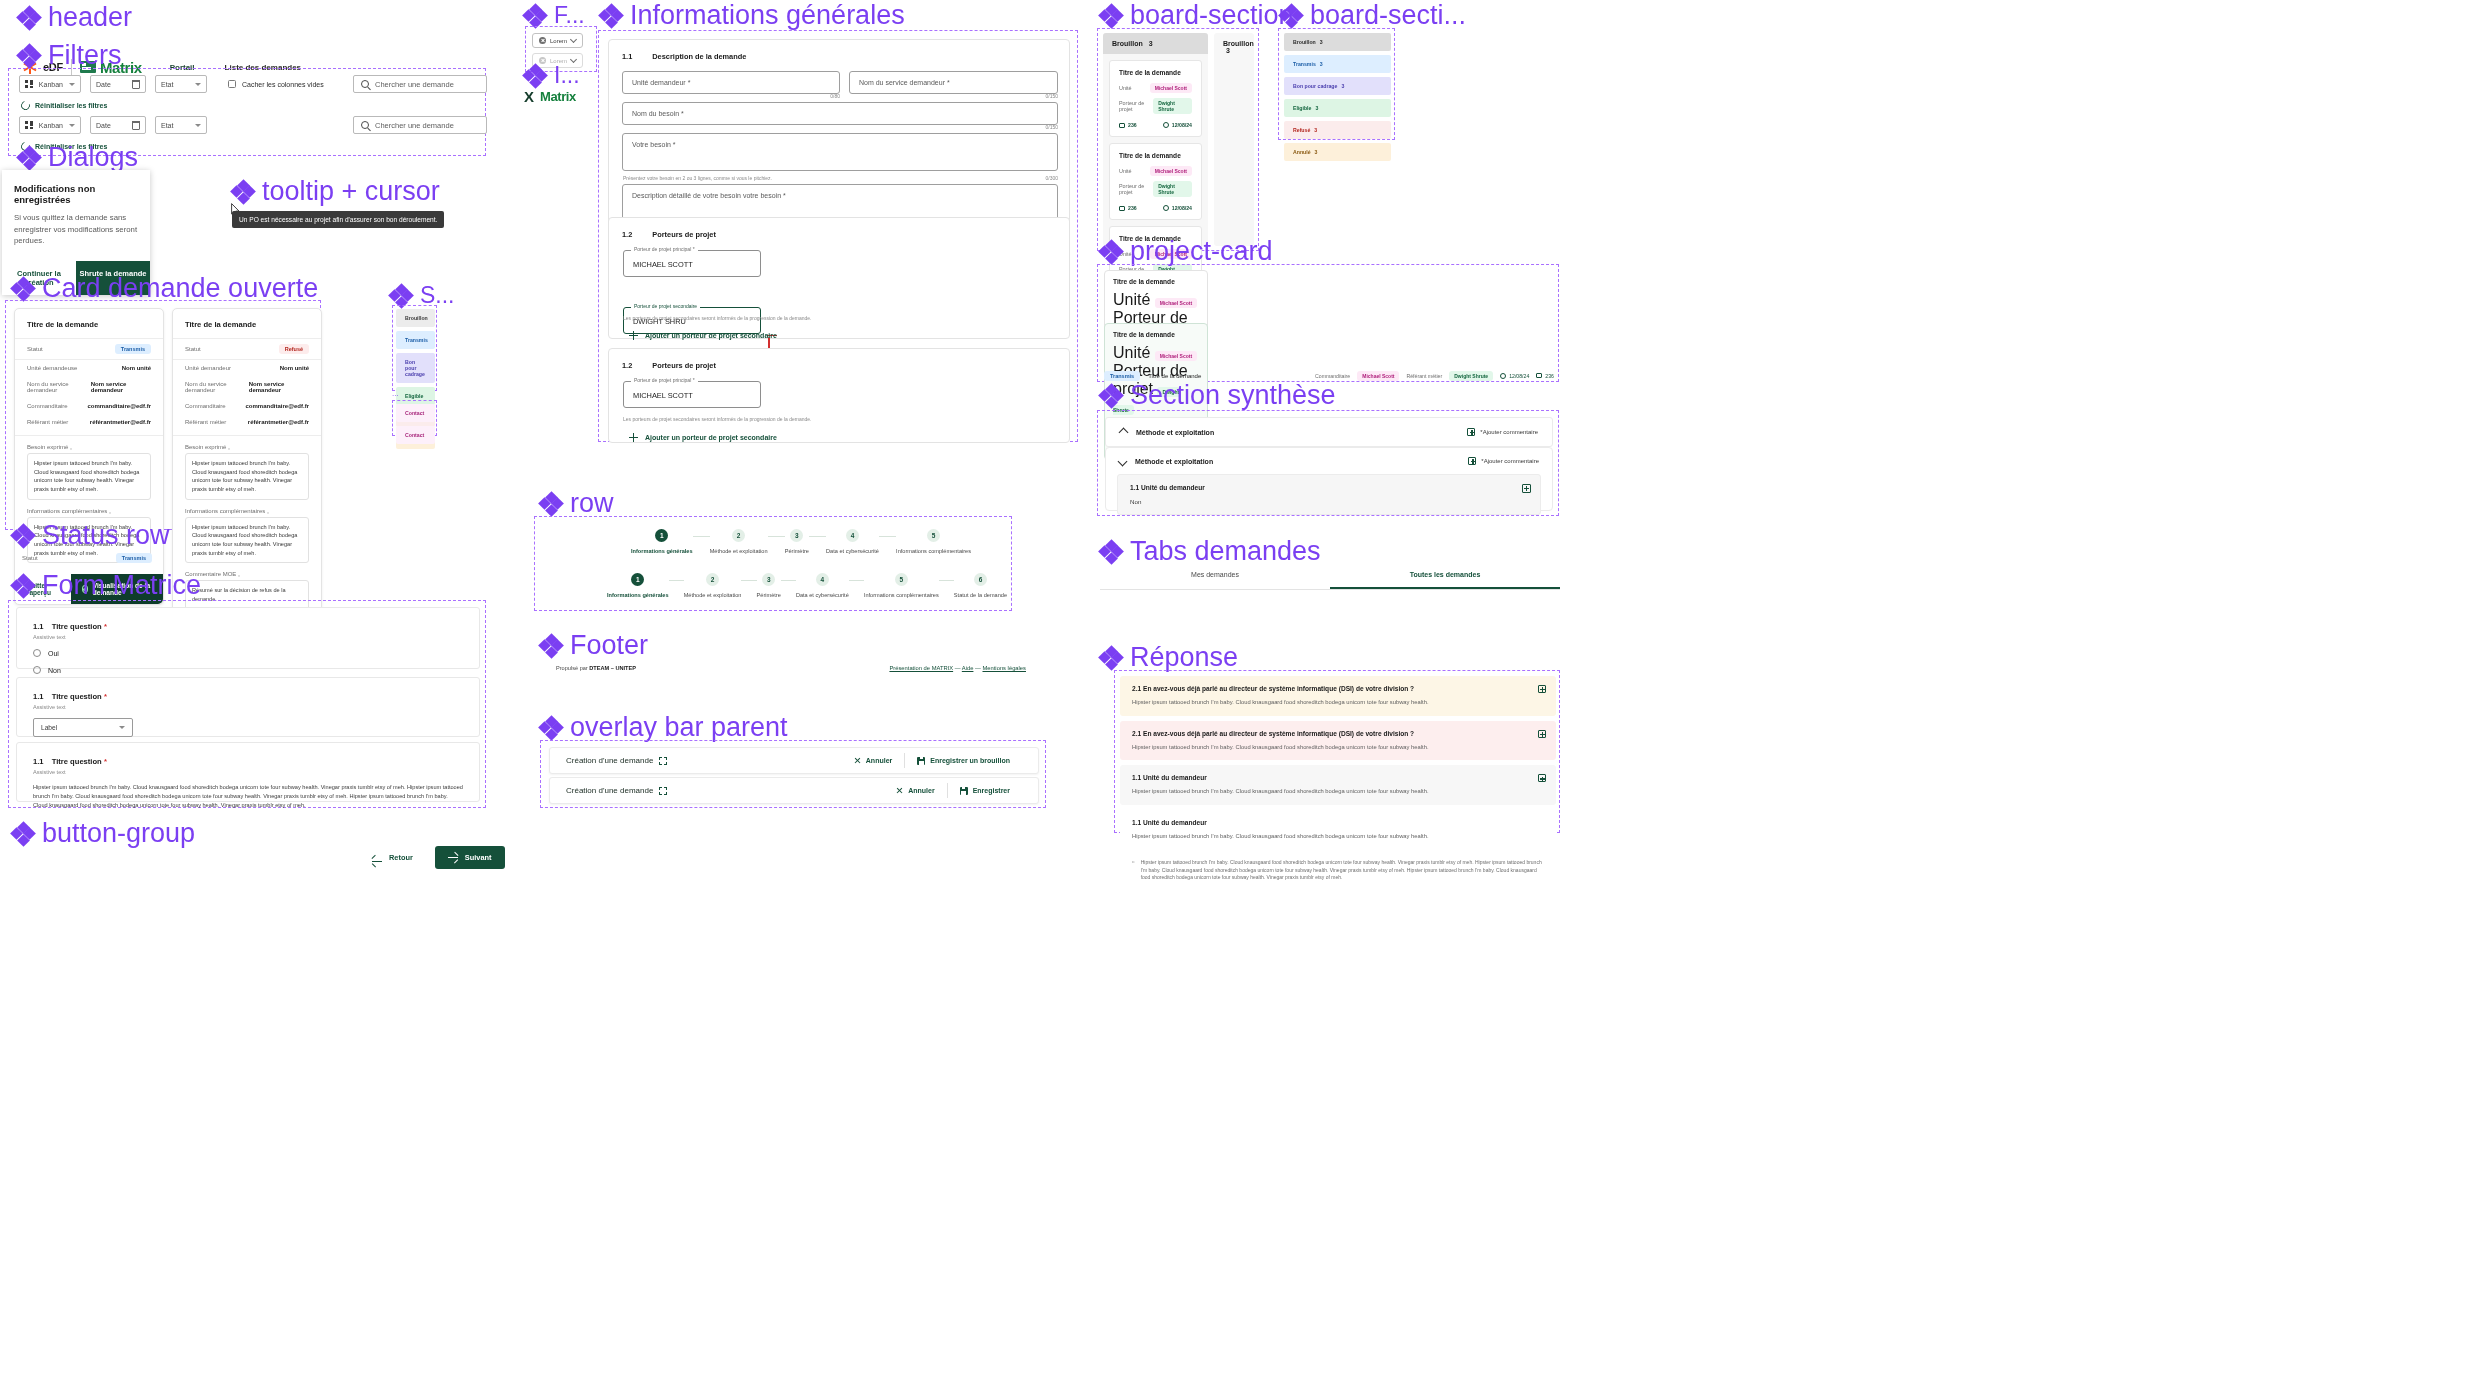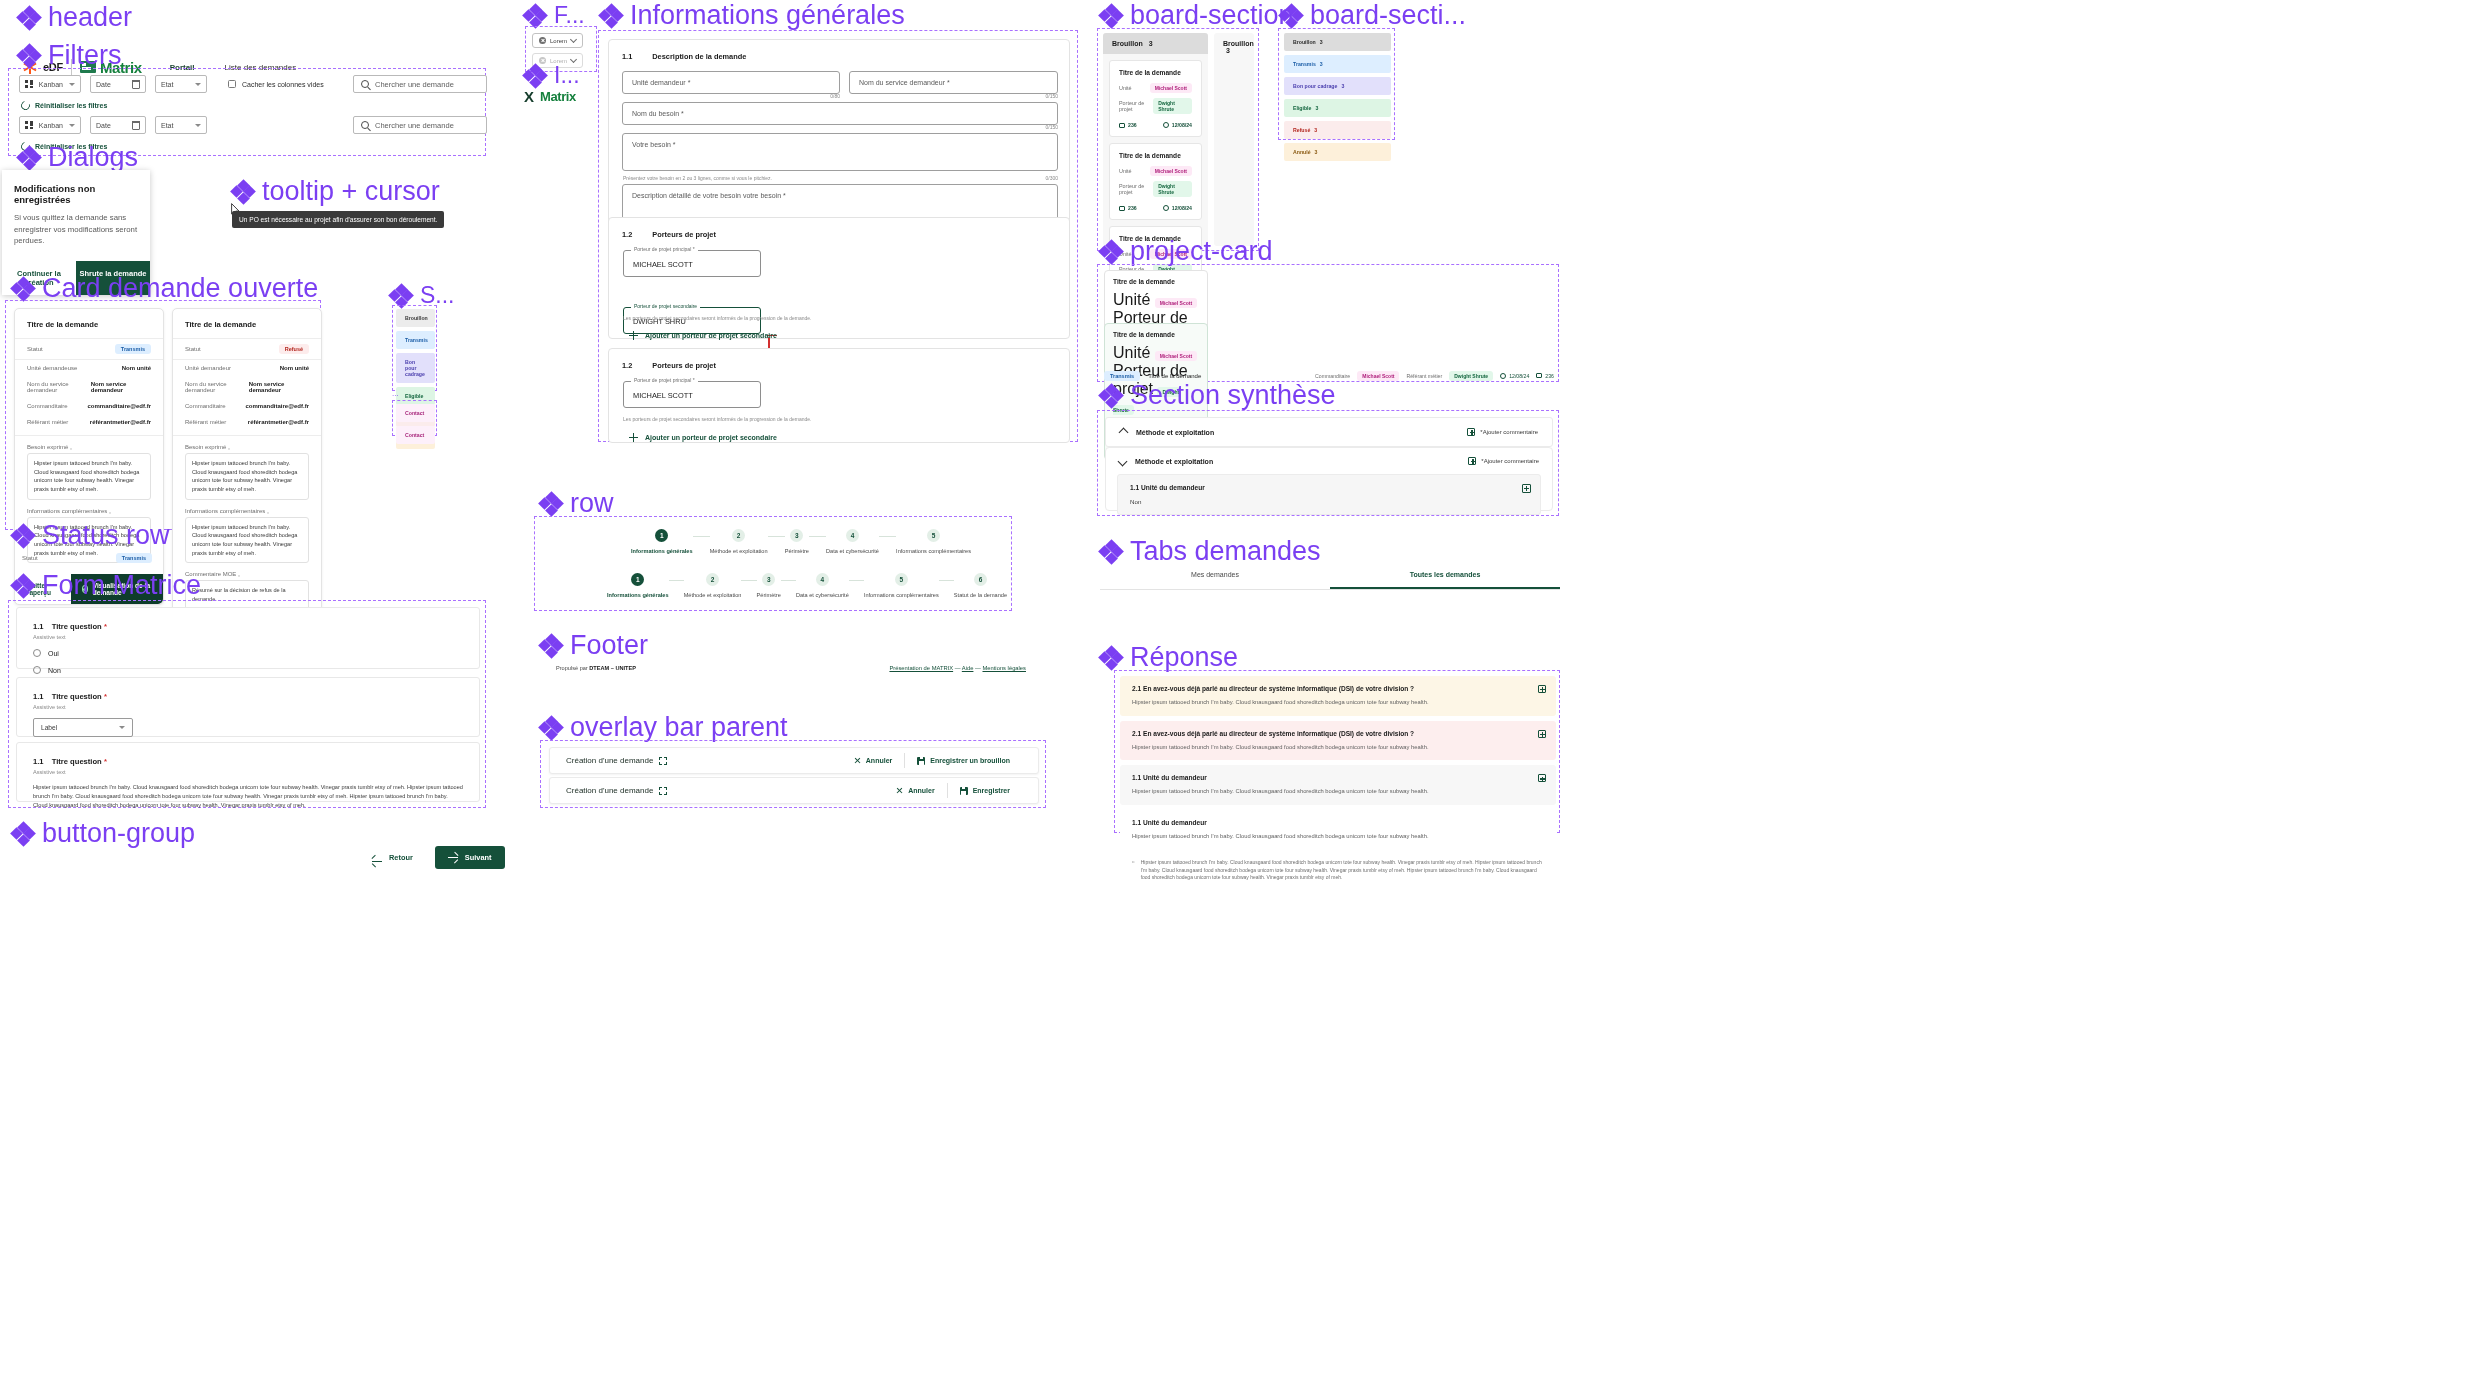--- a/index.html
+++ b/index.html
@@ -30,21 +30,21 @@
   .edf-mark { width:16px; height:16px; position:relative; }
   .edf-mark span { position:absolute; width:2px; height:7px; background:#fe5716; left:7px; top:1px; transform-origin:1px 7px; }
   .edf-word { font-size:11px; font-weight:700; color:#1a1a1a; letter-spacing:-0.3px; }
   .vsep { width:1px; height:16px; background:#c8c8c8; margin:0 8px; }
   .matrix-logo { display:flex; align-items:center; gap:4px; }
   .matrix-sq { width:16px; height:12px; background:#1f7a4d; position:relative; border-radius:1px; }
   .matrix-sq::after { content:""; position:absolute; left:2px; top:6px; width:9px; height:3px; background:#fff; }
   .matrix-sq::before { content:""; position:absolute; left:2px; top:2px; width:4px; height:3px; background:#fff; }
   .matrix-word { font-size:15px; font-weight:700; color:#15803d; letter-spacing:-0.4px; }
   .navlink { font-size:8px; font-weight:700; color:#143c2b; }
-  .navlink.reg { font-weight:400; color:#2b2b2b; }
+  .navlink.reg { font-weight:700; color:#2b2b2b; }
   .btn-green { background:#15503a; color:#fff; border:none; border-radius:3px; font-size:8px; font-weight:700;
                padding:6px 12px; display:inline-flex; align-items:center; gap:5px; cursor:pointer; }
   .icon-user { width:11px; height:13px; border:1.6px solid #1a1a1a; border-radius:2px; position:relative; background:#1a1a1a; }
   .icon-user::after { content:""; position:absolute; left:2.4px; top:2px; width:4.5px; height:4.5px; border-radius:50%; background:#fff; }
   .icon-user::before { content:""; position:absolute; left:1.2px; bottom:1.4px; width:7px; height:3px; border-radius:3px 3px 0 0; background:#fff; }
   
   .fbar { display:flex; align-items:center; gap:9px; }
   .fsel { height:18px; border:1px solid #b9b9b9; border-radius:2px; display:flex; align-items:center; gap:6px;
           padding:0 5px; font-size:7px; color:#4a4a4a; background:#fff; }
   .fsel .cap { flex:1; }

